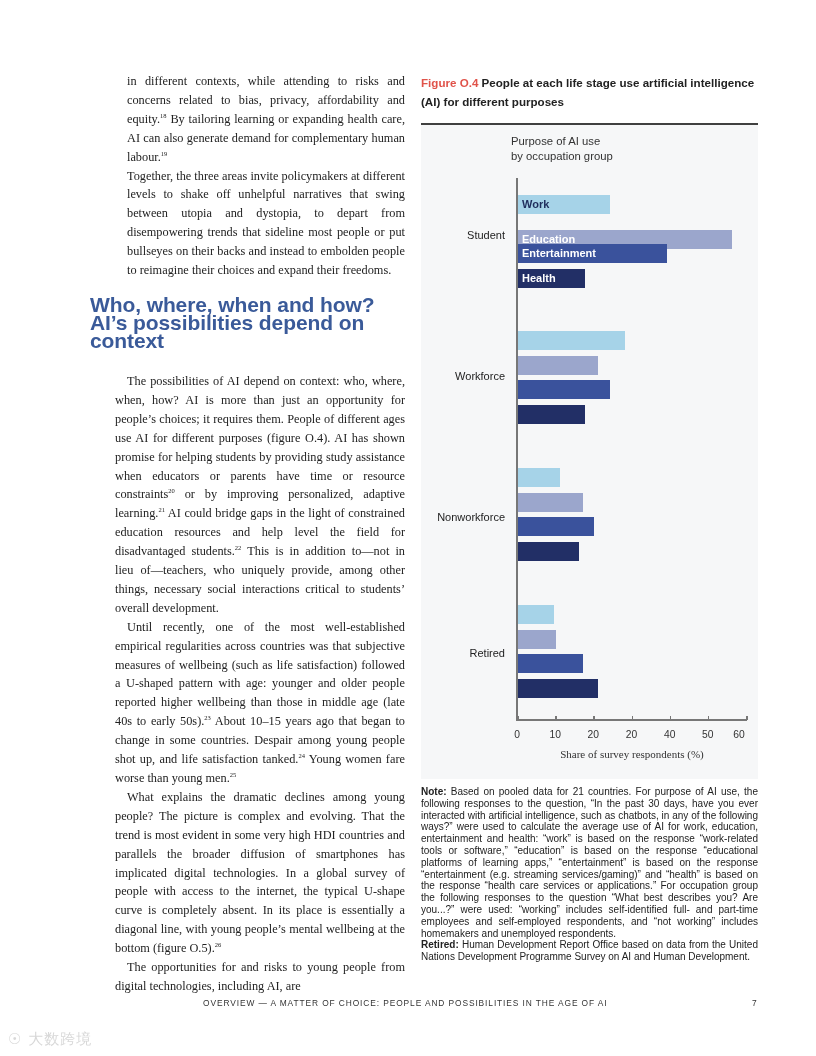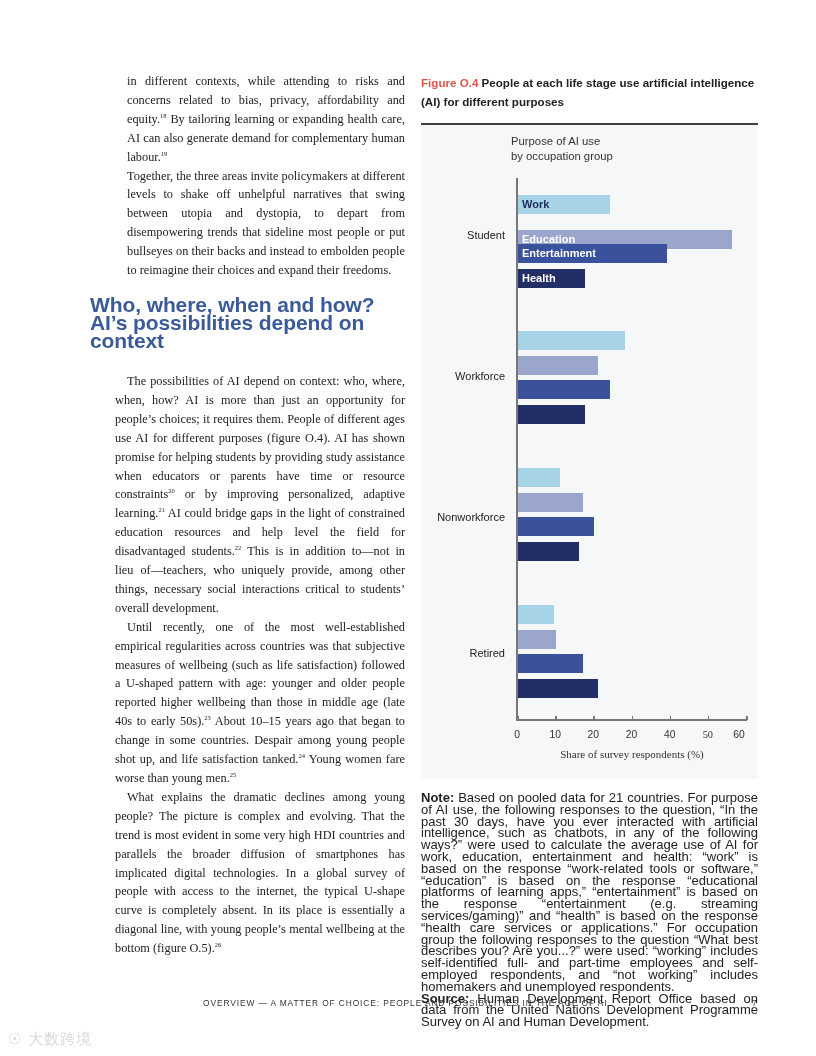--- a/index.html
+++ b/index.html
@@ -15,21 +15,21 @@
   .fig-title .num{color:#e0534a;}
   .fig-panel{position:absolute;left:421px;top:123px;width:337px;height:654px;background:#f6f7f8;border-top:2px solid #404040;}
   .chart-sub{position:absolute;left:90px;top:9px;font-family:"Liberation Sans","DejaVu Sans",sans-serif;font-size:11.3px;line-height:15px;color:#333;}
   .yaxis{position:absolute;left:95px;top:53px;width:2px;height:543px;background:#777;}
   .xaxis{position:absolute;left:96px;top:594px;width:230px;height:1.5px;background:#777;}
   .tick{position:absolute;top:591px;width:1.5px;height:4px;background:#777;}
   .ticklbl{position:absolute;top:604px;width:30px;margin-left:-15px;text-align:center;font-family:"Liberation Sans","DejaVu Sans",sans-serif;font-size:10.3px;color:#333;}
   .xlabel{position:absolute;left:96px;top:623px;width:230px;text-align:center;font-family:Liberation Serif, serif;font-size:11px;color:#333;}
   .group-label{position:absolute;right:253px;font-family:"Liberation Sans","DejaVu Sans",sans-serif;font-size:11px;color:#222;text-align:right;white-space:nowrap;}
   .bar{position:absolute;left:97px;height:19px;font-family:"Liberation Sans","DejaVu Sans",sans-serif;font-weight:bold;font-size:11px;line-height:19px;box-sizing:border-box;padding-left:4px;white-space:nowrap;}
-  .note{position:absolute;left:421px;top:786px;width:337px;font-family:"Liberation Sans","DejaVu Sans",sans-serif;font-size:13px;line-height:11.8px;color:#222;text-align:justify;margin-top:6px;}
+  .note{position:absolute;left:421px;top:786px;width:337px;font-family:"Liberation Sans","DejaVu Sans",sans-serif;font-size:10px;line-height:11.8px;color:#222;text-align:justify;}
   .note b{font-weight:bold;}
   .footer{position:absolute;left:0;top:998px;width:816px;font-family:"Liberation Sans","DejaVu Sans",sans-serif;font-size:8.4px;letter-spacing:0.9px;color:#333;}
   .footer .running{position:absolute;left:203px;}
   .footer .page{position:absolute;left:752px;}
   .watermark{position:absolute;left:8px;top:1030px;font-family:"DejaVu Sans",sans-serif;font-size:15px;color:#d8d8d8;letter-spacing:1px;}
 </style>
 </head>
 <body>
 
 <div class="leftcol">
@@ -37,20 +37,21 @@
   <p class="para first indent" style="text-indent:0;padding-left:37px;">Together, the three areas invite policymakers at different levels to shake off unhelpful narratives that swing between utopia and dystopia, to depart from disempowering trends that sideline most people or put bullseyes on their backs and instead to embolden people to reimagine their choices and expand their freedoms.</p>
 
   <h2 class="section">Who, where, when and how? AI’s possibilities depend on context</h2>
 
   <p class="para body indent"><span>The possibilities of AI depend on context: who, where, when, how? AI is more than just an opportunity for people’s choices; it requires them. People of different ages use AI for different purposes (figure O.4). AI has shown promise for helping students by providing study assistance when educators or parents have time or resource constraints</span><sup>20</sup><span> or by improving personalized, adaptive learning.</span><sup>21</sup><span> AI could bridge gaps in the light of constrained education resources and help level the field for disadvantaged students.</span><sup>22</sup><span> This is in addition to—not in lieu of—teachers, who uniquely provide, among other things, necessary social interactions critical to students’ overall development.</span></p>
 
   <p class="para body indent"><span>Until recently, one of the most well-established empirical regularities across countries was that subjective measures of wellbeing (such as life satisfaction) followed a U-shaped pattern with age: younger and older people reported higher wellbeing than those in middle age (late 40s to early 50s).</span><sup>23</sup><span> About 10–15 years ago that began to change in some countries. Despair among young people shot up, and life satisfaction tanked.</span><sup>24</sup><span> Young women fare worse than young men.</span><sup>25</sup></p>
 
   <p class="para body indent"><span>What explains the dramatic declines among young people? The picture is complex and evolving. That the trend is most evident in some very high HDI countries and parallels the broader diffusion of smartphones has implicated digital technologies. In a global survey of people with access to the internet, the typical U-shape curve is completely absent. In its place is essentially a diagonal line, with young people’s mental wellbeing at the bottom (figure O.5).</span><sup>26</sup></p>
 
+  <p class="para body indent">The opportunities for and risks to young people from digital technologies, including AI, are</p>
 </div>
 
 <div class="fig-title">
   <span class="num">Figure O.4</span>
   <span>People at each life stage use artificial intelligence (AI) for different purposes</span>
 </div>
 
 <div class="fig-panel">
   <div class="chart-sub">
     <div>Purpose of AI use</div>
@@ -89,30 +90,30 @@
       <div class="ticklbl" style="left: 96px;">0</div>
       <div class="tick" style="left: 134.167px;"></div>
       <div class="ticklbl" style="left: 134.167px;">10</div>
       <div class="tick" style="left: 172.333px;"></div>
       <div class="ticklbl" style="left: 172.333px;">20</div>
       <div class="tick" style="left: 210.5px;"></div>
       <div class="ticklbl" style="left: 210.5px;">20</div>
       <div class="tick" style="left: 248.667px;"></div>
       <div class="ticklbl" style="left: 248.667px;">40</div>
       <div class="tick" style="left: 286.833px;"></div>
-      <div class="ticklbl" style="left: 286.833px; font-family: Liberation Serif, serif;">50</div>
+      <div class="ticklbl" style="left: 286.833px;">50</div>
       <div class="tick" style="left: 325px;"></div>
       <div class="ticklbl" style="left: 318px;">60</div>
     </div>
   <div class="xlabel">Share of survey respondents (%)</div>
 </div>
 
 <div class="note">
   <b>Note:</b><span> Based on pooled data for 21 countries. For purpose of AI use, the following responses to the question, “In the past 30 days, have you ever interacted with artificial intelligence, such as chatbots, in any of the following ways?” were used to calculate the average use of AI for work, education, entertainment and health: “work” is based on the response “work-related tools or software,” “education” is based on the response “educational platforms of learning apps,” “entertainment” is based on the response “entertainment (e.g. streaming services/gaming)” and “health” is based on the response “health care services or applications.” For occupation group the following responses to the question “What best describes you? Are you...?” were used: “working” includes self-identified full- and part-time employees and self-employed respondents, and “not working” includes homemakers and unemployed respondents.</span><br>
-  <b>Source:</b><span> Human Development Report Office based on data from the United Nations Development Programme Survey on AI and Human Development.</span>
+  <b>Retired:</b><span> Human Development Report Office based on data from the United Nations Development Programme Survey on AI and Human Development.</span>
 </div>
 
 <div class="footer">
   <span class="running">OVERVIEW — A MATTER OF CHOICE: PEOPLE AND POSSIBILITIES IN THE AGE OF AI</span>
   <span class="page">7</span>
 </div>
 
 <div class="watermark">☉ 大数跨境</div>
 
 </body></html>

